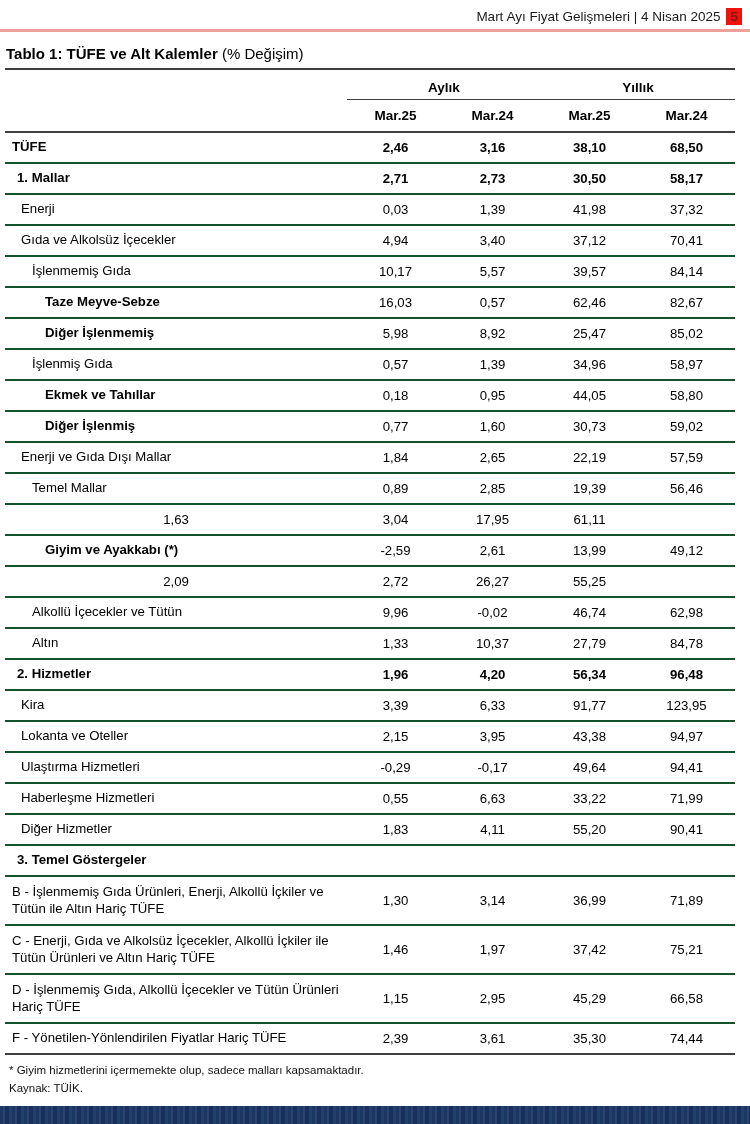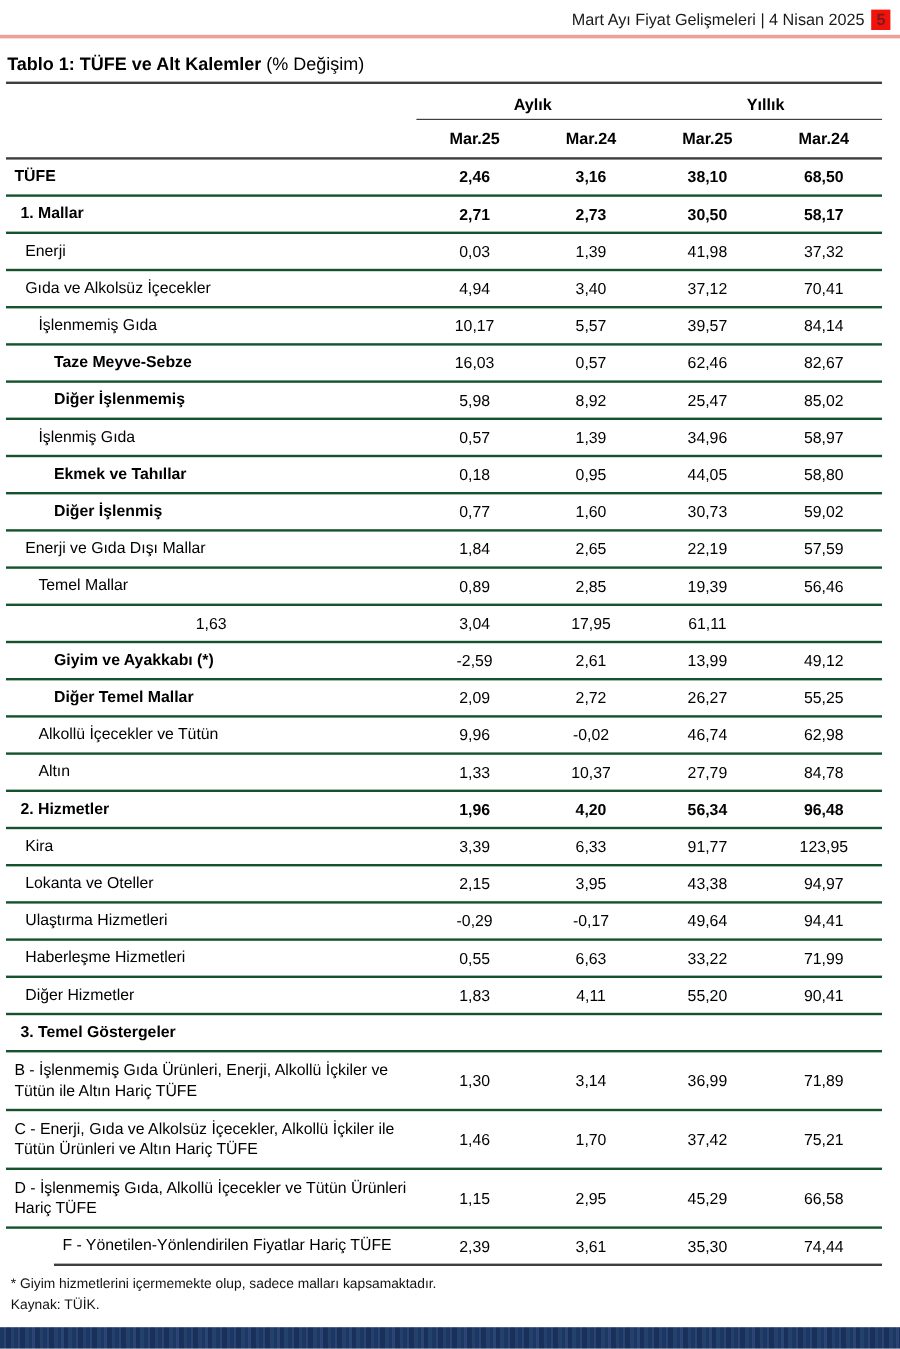--- a/index.html
+++ b/index.html
@@ -33,21 +33,21 @@
 
   .group-row{margin-top:10px;display:grid;grid-template-columns:1fr 388px;}
   .groups{display:flex;border-bottom:1px solid #3f3f3f;padding-bottom:4px;}
   .group{flex:1;text-align:center;font-weight:bold;font-size:13.5px;}
 
   .subheader-row{border-bottom:2px solid #3f3f3f;align-items:center;min-height:31px;}
   .col-h{text-align:center;font-weight:bold;font-size:13.5px;}
 
   .row{align-items:center;min-height:29px;border-bottom:2px solid #14532d;font-size:13.2px;}
   .row.wrap{min-height:47px;}
-  .row:last-child{border-bottom:2px solid #3f3f3f;margin-left:40px;}
+  .row:last-child{border-bottom:2px solid #3f3f3f;}
   .row.bold{font-weight:bold;}
   .row .label{line-height:1.25;padding-right:6px;}
   .row .val{text-align:center;}
   .ind0{padding-left:7px;}
   .ind1{padding-left:12px;}
   .ind2{padding-left:16px;}
   .ind3{padding-left:27px;}
   .ind4{padding-left:40px;font-weight:bold;}
 
   .footnotes{margin-top:7px;padding-left:4px;font-size:11.5px;color:#111;line-height:1.55;}
@@ -186,21 +186,20 @@
           <div class="val">61,11</div>
         </div>
         <div class="row grid">
           <div class="label ind4">Giyim ve Ayakkabı (*)</div>
           <div class="val">-2,59</div>
           <div class="val">2,61</div>
           <div class="val">13,99</div>
           <div class="val">49,12</div>
         </div>
         <div class="row grid">
-          <div class="label ind4">Diğer Temel Mallar</div>
           <div class="val">2,09</div>
           <div class="val">2,72</div>
           <div class="val">26,27</div>
           <div class="val">55,25</div>
         </div>
         <div class="row grid">
           <div class="label ind3">Alkollü İçecekler ve Tütün</div>
           <div class="val">9,96</div>
           <div class="val">-0,02</div>
           <div class="val">46,74</div>
@@ -265,21 +264,21 @@
         <div class="row grid wrap">
           <div class="label ind0">B - İşlenmemiş Gıda Ürünleri, Enerji, Alkollü İçkiler ve Tütün ile Altın Hariç TÜFE</div>
           <div class="val">1,30</div>
           <div class="val">3,14</div>
           <div class="val">36,99</div>
           <div class="val">71,89</div>
         </div>
         <div class="row grid wrap">
           <div class="label ind0">C - Enerji, Gıda ve Alkolsüz İçecekler, Alkollü İçkiler ile Tütün Ürünleri ve Altın Hariç TÜFE</div>
           <div class="val">1,46</div>
-          <div class="val">1,70</div>
+          <div class="val">1,97</div>
           <div class="val">37,42</div>
           <div class="val">75,21</div>
         </div>
         <div class="row grid wrap">
           <div class="label ind0">D - İşlenmemiş Gıda, Alkollü İçecekler ve Tütün Ürünleri Hariç TÜFE</div>
           <div class="val">1,15</div>
           <div class="val">2,95</div>
           <div class="val">45,29</div>
           <div class="val">66,58</div>
         </div>

